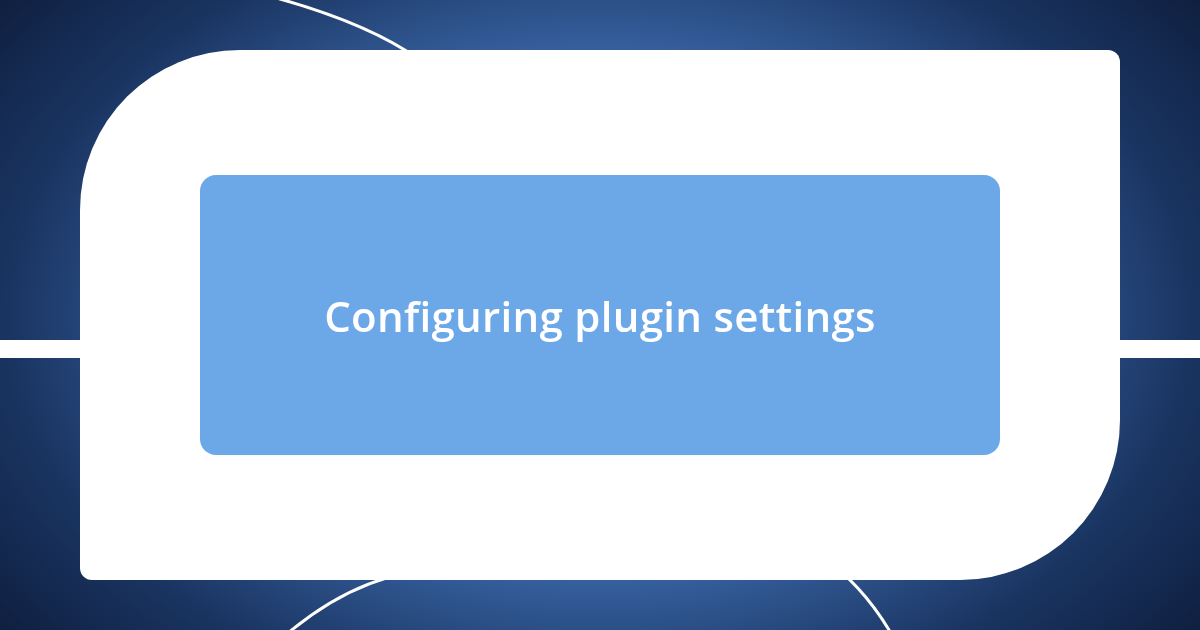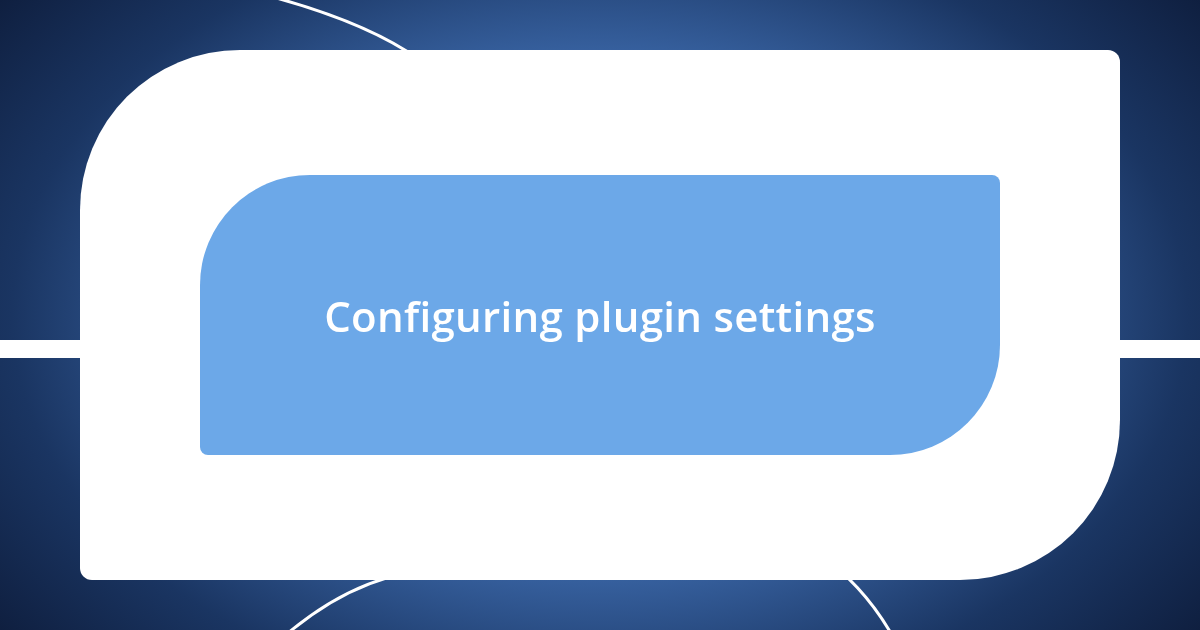--- a/index.html
+++ b/index.html
@@ -51,20 +51,21 @@
       width: 800px;
       height: 280px;
       background: #6ca8e8;
       border-top-left-radius: 110px;
       border-bottom-right-radius: 110px;
       border-top-right-radius: 8px;
       border-bottom-left-radius: 8px;
       display: flex;
       align-items: center;
       justify-content: center;
+      border-radius: 16px;
     }
     .title {
       color: #ffffff;
       font-size: 42px;
       font-weight: 600;
       text-align: center;
       letter-spacing: 0.3px;
     }
   </style>
 </head>

